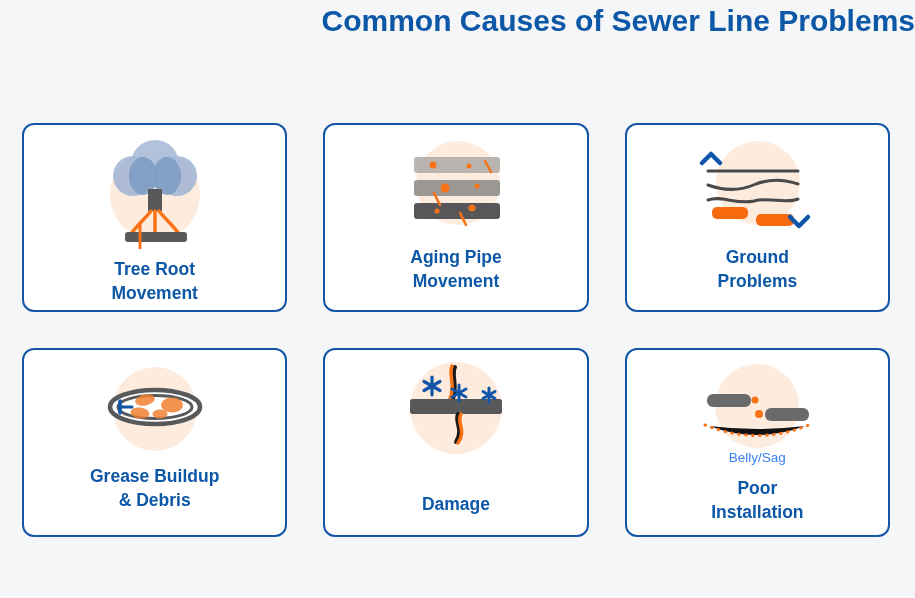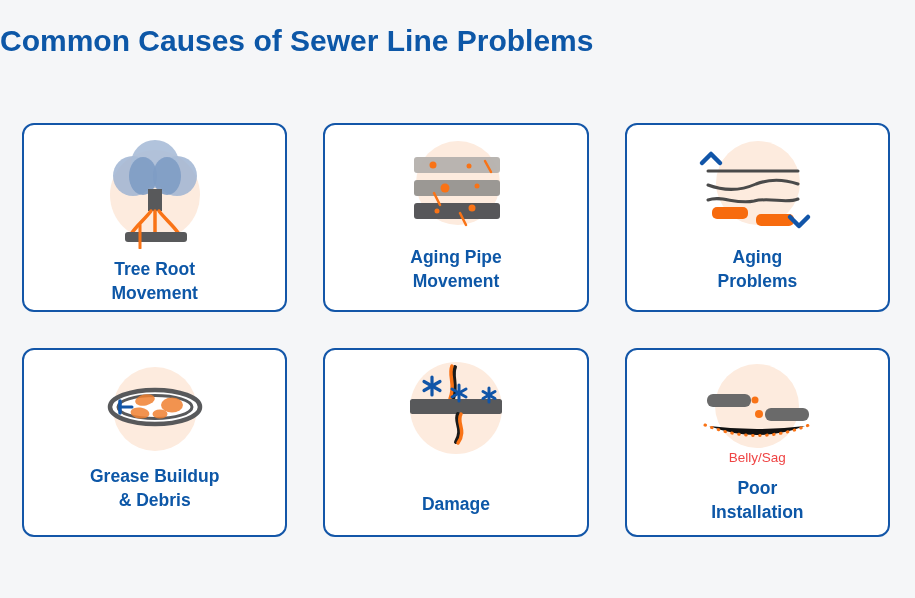--- a/index.html
+++ b/index.html
@@ -3,22 +3,22 @@
 <meta charset="utf-8">
 <style>
   html,body{margin:0;padding:0;}
   body{
     width:915px;height:598px;
     background:#f5f6f8;
     font-family:"Liberation Sans", sans-serif;
     position:relative;overflow:hidden;
   }
   .page-title{
-    margin:0;padding-top:24px;
-    text-align:left;
+    margin:0;padding-top:4px;
+    text-align:right;
     font-size:30px;font-weight:bold;
     color:#0d57a7;
   }
   .cards-grid{
     position:absolute;left:22px;top:123px;width:868px;
     display:grid;
     grid-template-columns:repeat(3,1fr);
     column-gap:12px;row-gap:68px;gap:36px;
   }
   .card{
@@ -37,21 +37,21 @@
     text-align:center;
     font-size:17.5px;line-height:24px;font-weight:bold;
     color:#0d57a7;
   }
   .card--c6 .card-label{margin-top:10px;}
   .annotation{
     display:block;
     margin-top:2px;
     text-align:center;
     font-size:13.5px;line-height:16px;
-    color:#ef4444;
+    color:#3b82f6;
   }
 </style>
 </head>
 <body>
 
 <h1 class="page-title">Common Causes of Sewer Line Problems</h1>
 
 <div class="cards-grid">
 
   <div class="card">
@@ -108,21 +108,21 @@
         <path d="M10,26 L19,17 L28,26" stroke="#1155a8" stroke-width="4.5" fill="none" stroke-linecap="round" stroke-linejoin="round"></path>
         <line x1="16" y1="34" x2="106" y2="34" stroke="#4a4a4a" stroke-width="3" stroke-linecap="round"></line>
         <path d="M16,48 C32,54 48,54 64,47 C80,41 94,43 106,47" stroke="#4a4a4a" stroke-width="3" fill="none" stroke-linecap="round"></path>
         <path d="M16,63 C30,58 44,68 62,64 C78,60 94,67 106,62" stroke="#4a4a4a" stroke-width="3" fill="none" stroke-linecap="round"></path>
         <rect x="20" y="70" width="36" height="12" rx="5" fill="#f76b0e"></rect>
         <rect x="64" y="77" width="38" height="12" rx="5" fill="#f76b0e"></rect>
         <path d="M98,80 L107,89 L116,80" stroke="#1155a8" stroke-width="4.5" fill="none" stroke-linecap="round" stroke-linejoin="round"></path>
       </svg>
     </div>
     <div class="card-label">
-      <span>Aging</span><br>
+      <span>Ground</span><br>
       <span>Problems</span>
     </div>
   </div>
 
   <div class="card">
     <div class="icon-wrap">
       <svg width="120" height="94" viewBox="0 0 120 94">
         <circle cx="60" cy="47" r="42" fill="#fdebde"></circle>
         <ellipse cx="60" cy="45" rx="45" ry="17" fill="#ffffff" stroke="#58595b" stroke-width="4.5"></ellipse>
         <ellipse cx="60" cy="45" rx="37" ry="11.5" fill="#ffffff" stroke="#58595b" stroke-width="3"></ellipse>

